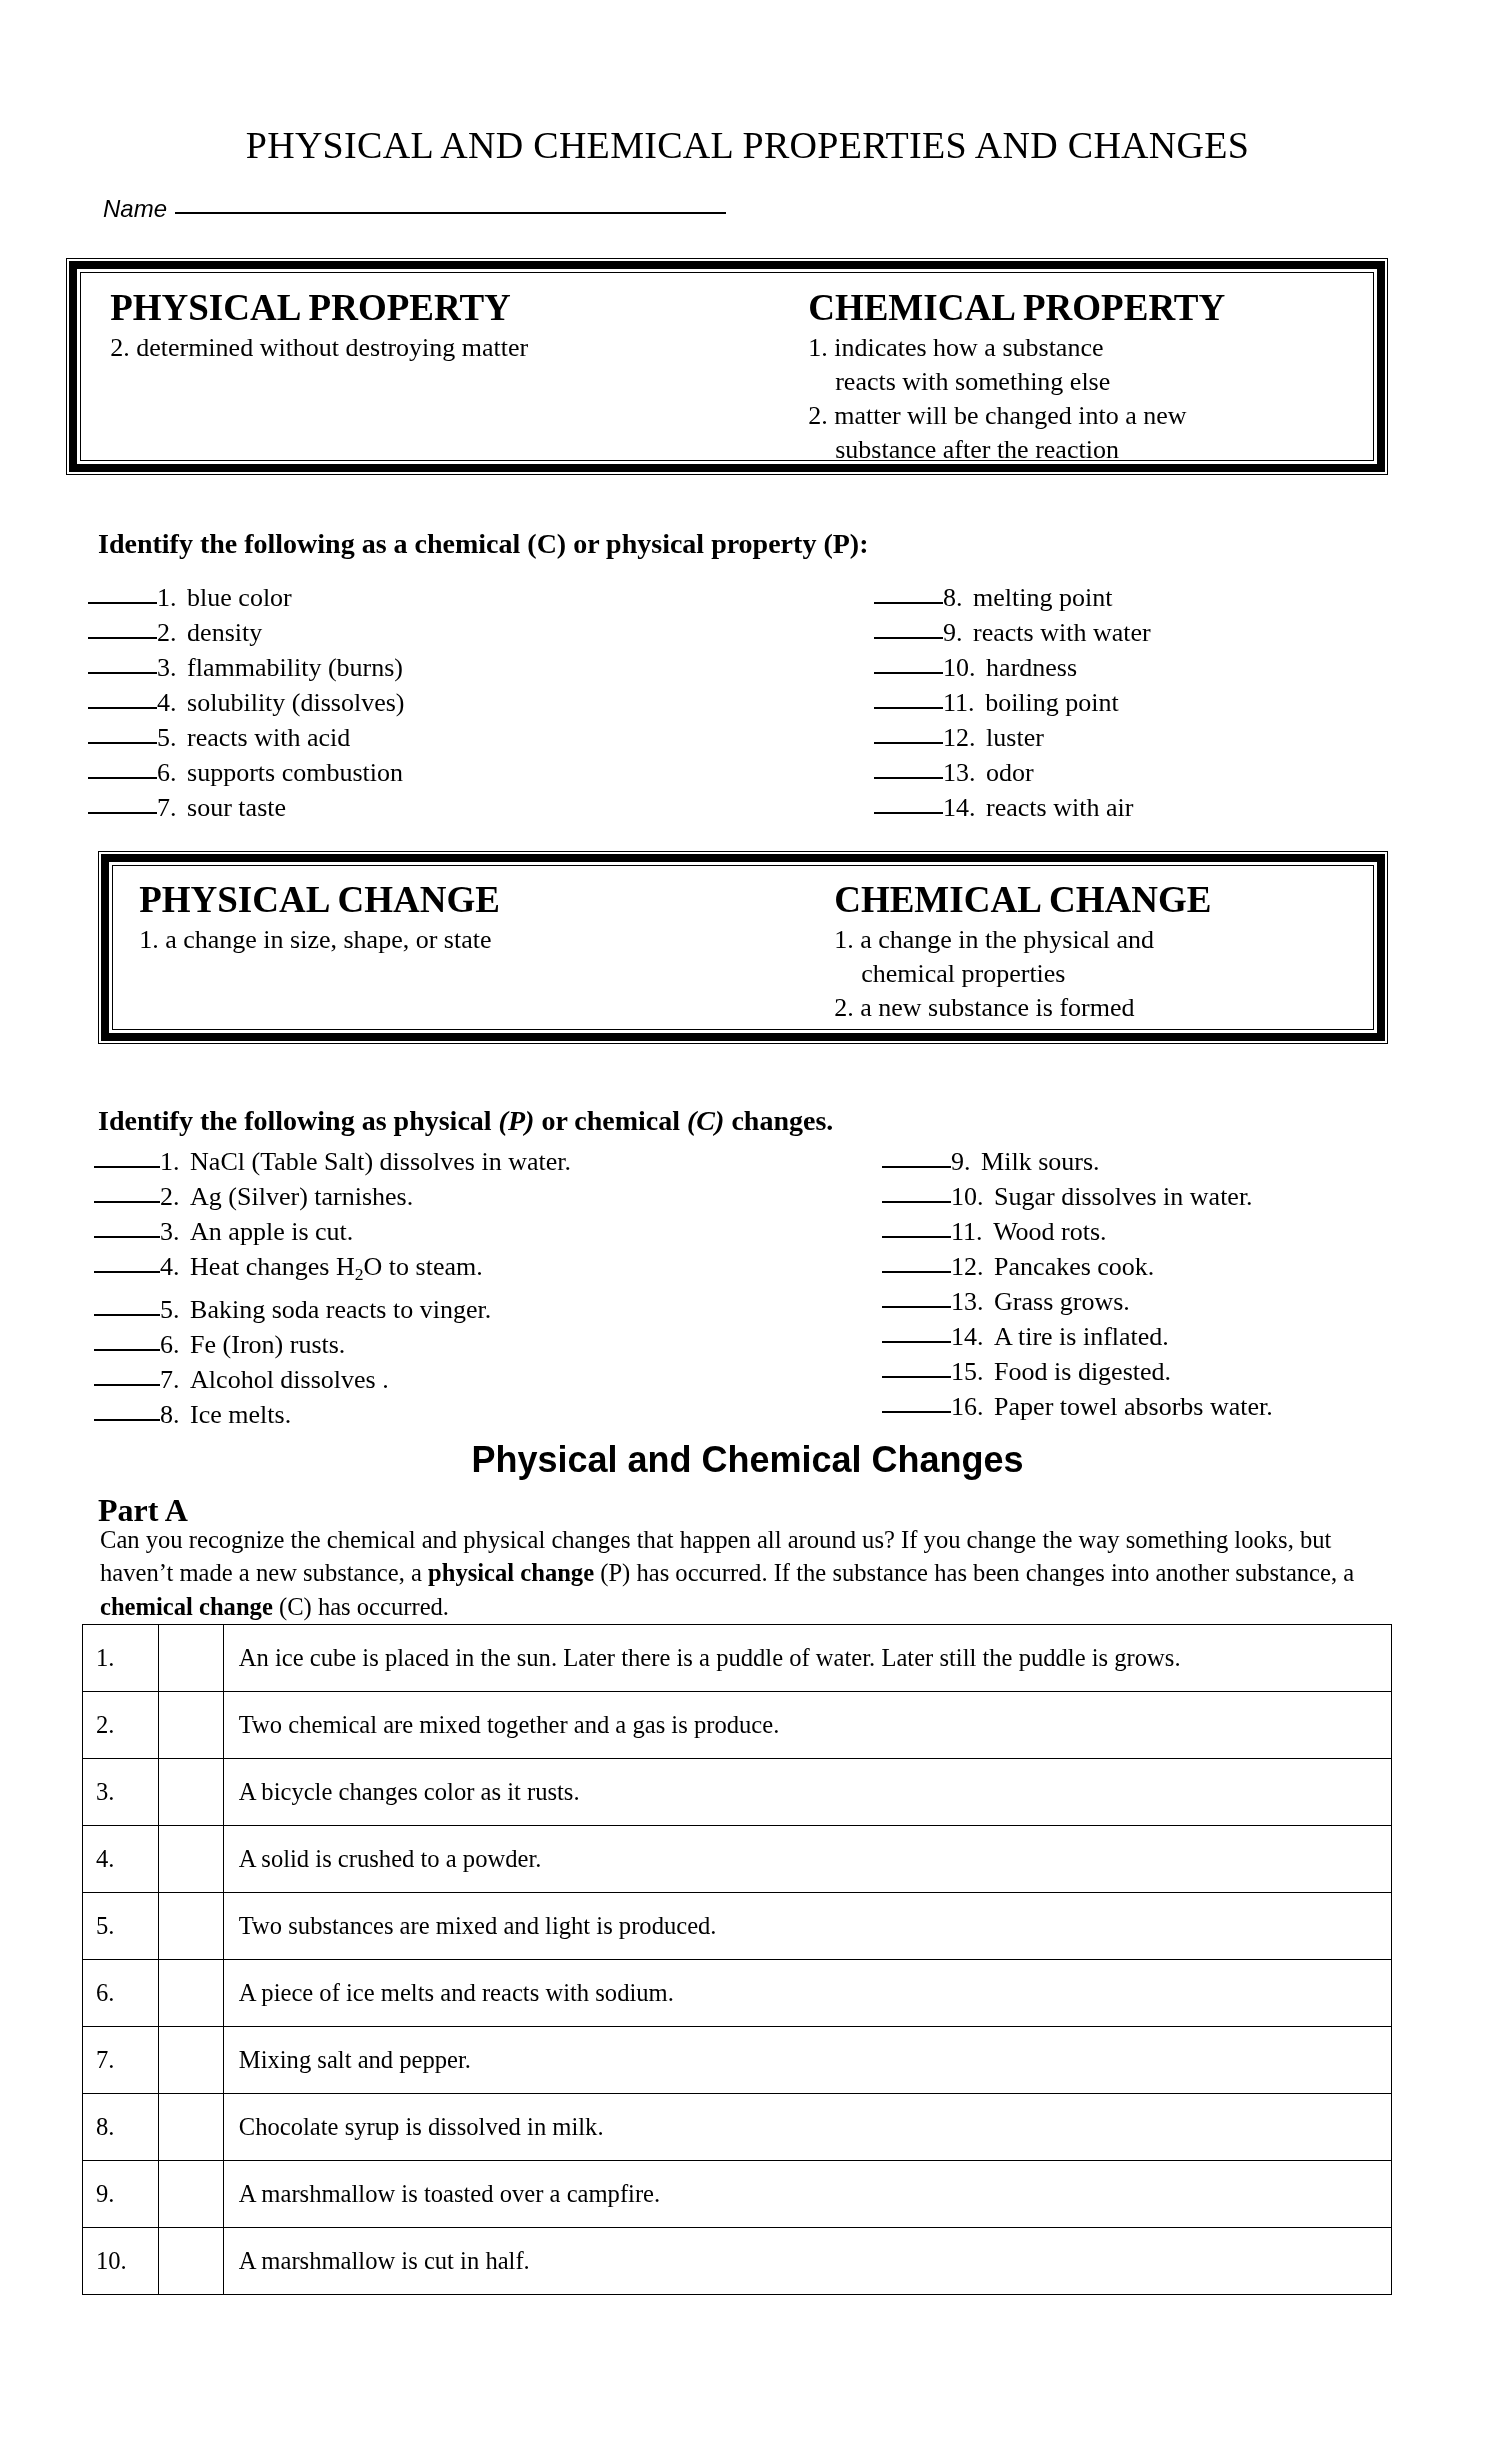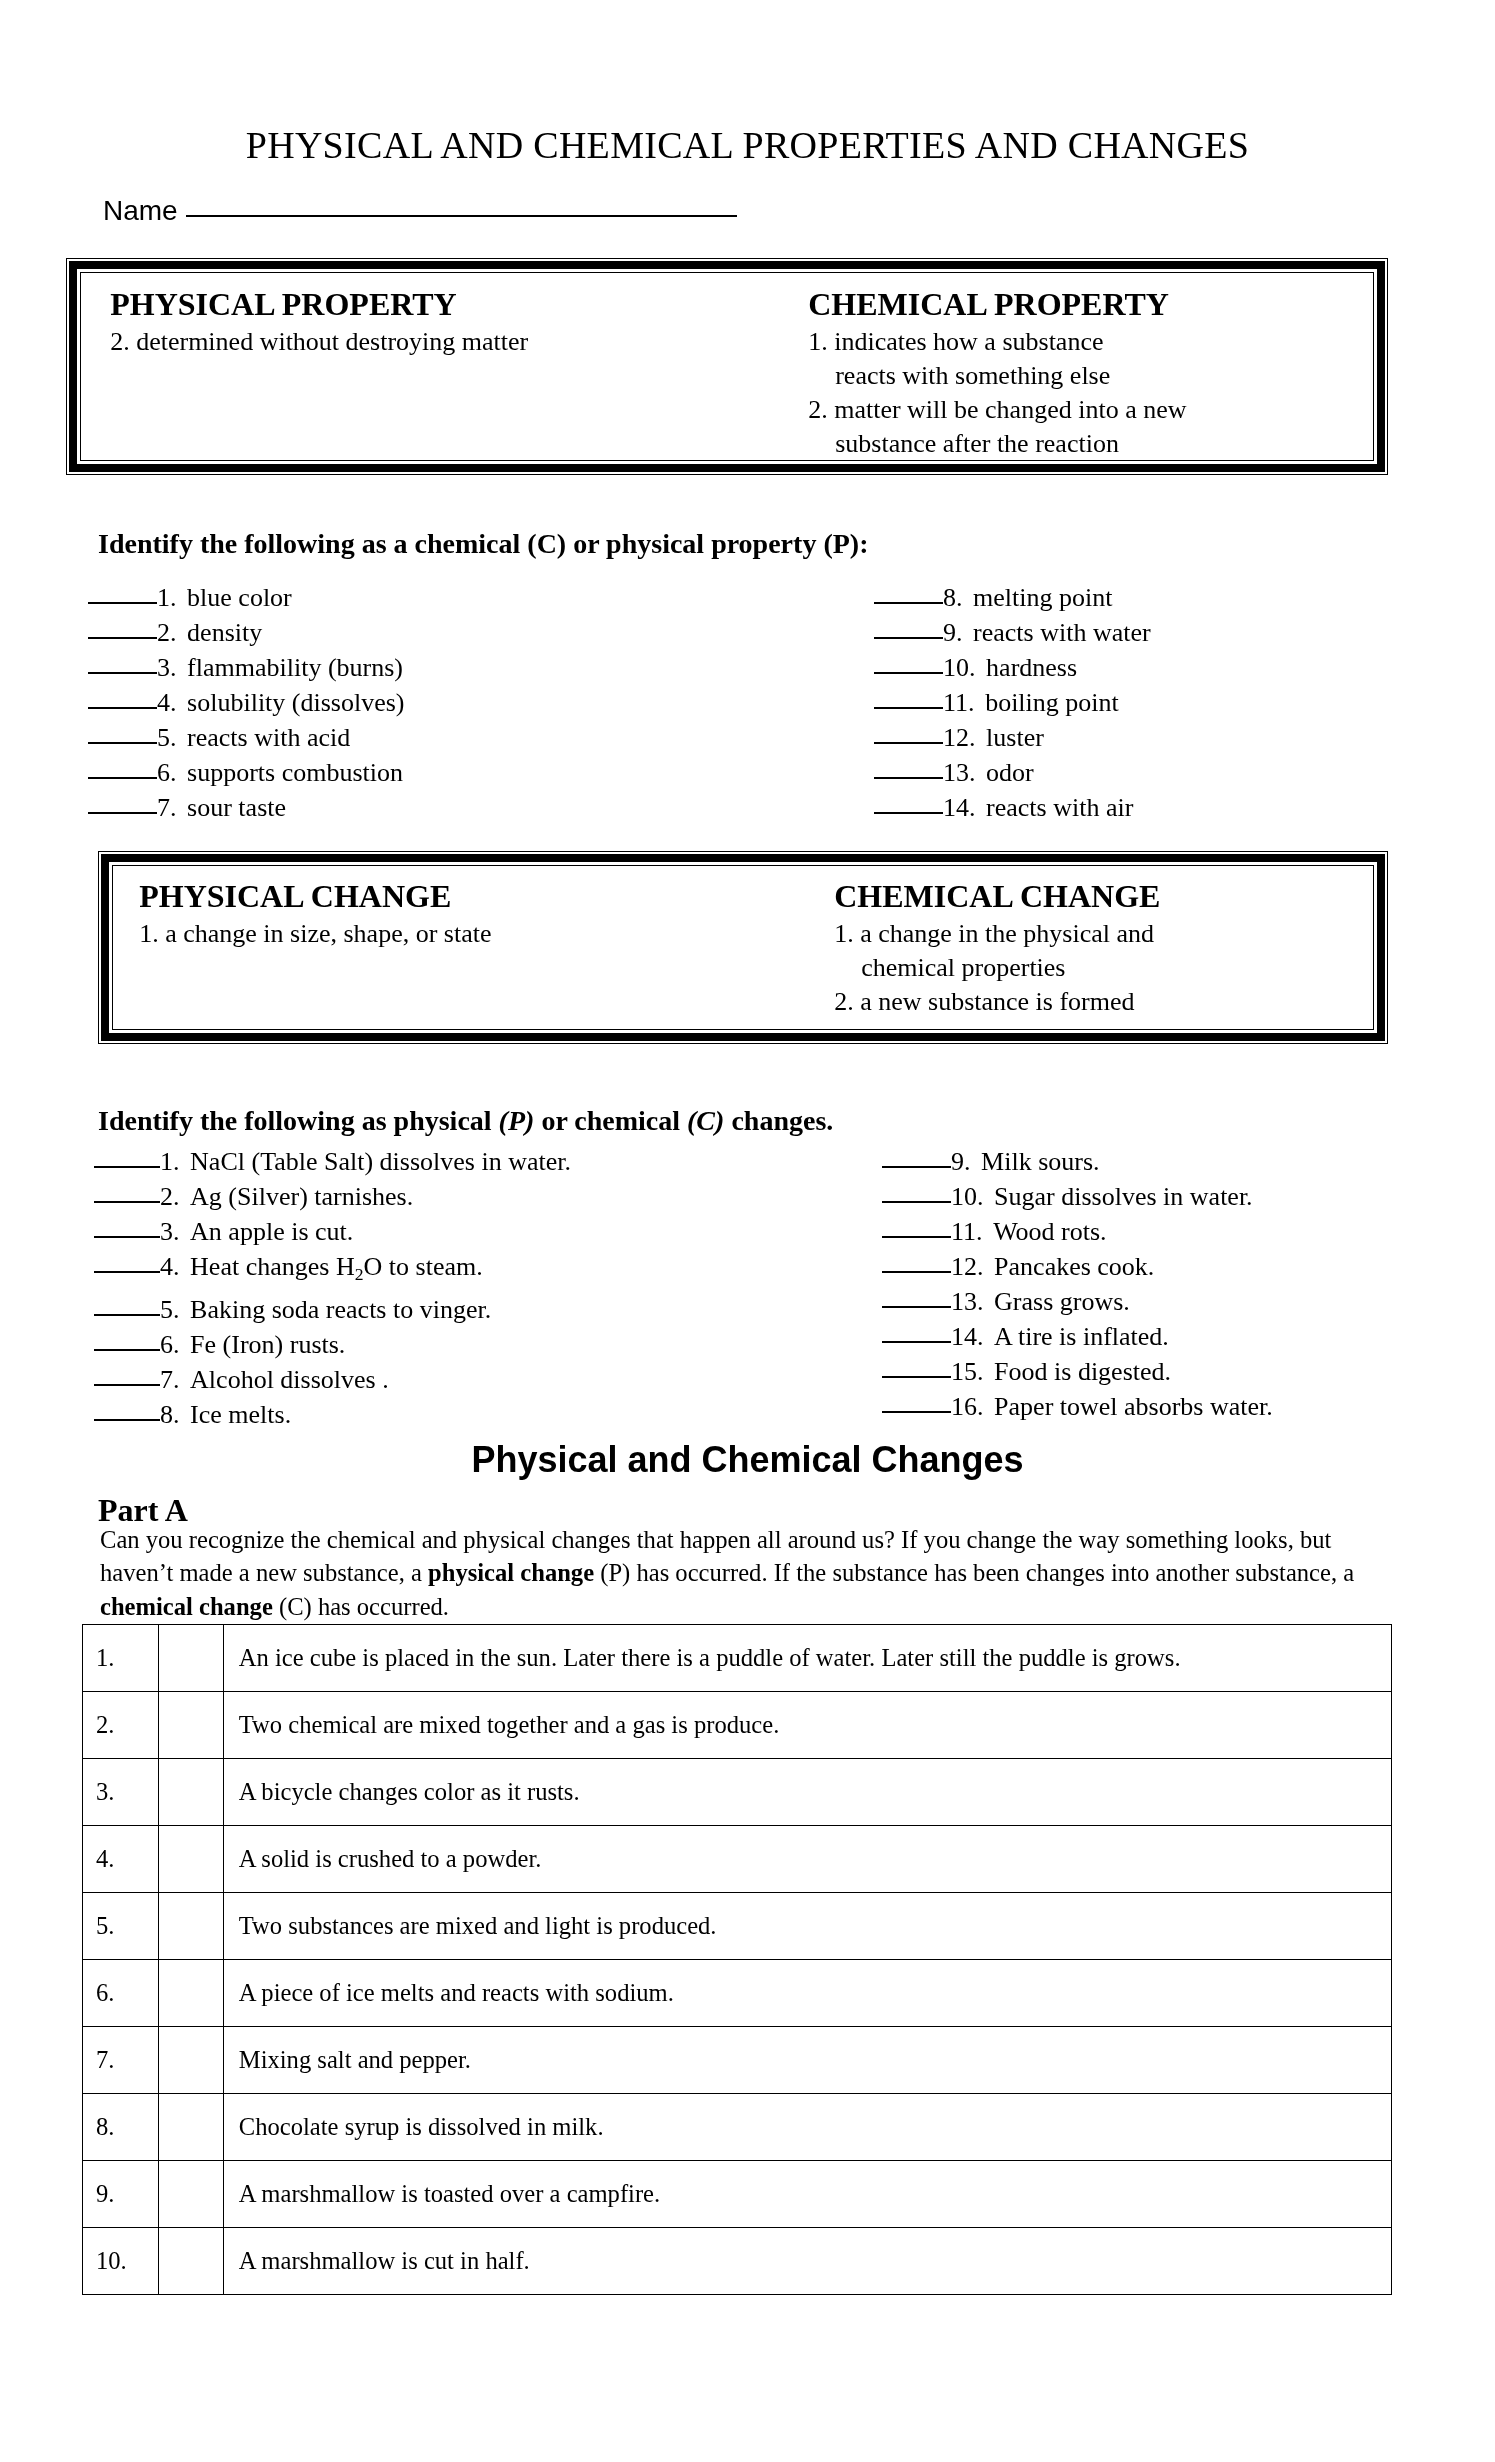--- a/index.html
+++ b/index.html
@@ -37,21 +37,22 @@
   }
 
   
   #name-row {
     position: absolute;
     left: 103px;
     top: 195px;
     display: flex;
     align-items: baseline;
     font-family: "Liberation Sans", "DejaVu Sans", sans-serif;
-    font-size: 28px;
+    font-size: 24px;
+    font-style: italic;
   }
   #name-row .name-label { margin-right: 8.2px; }
   #name-row .name-blank {
     display: inline-block;
     width: 551px;
     border-bottom: 2.9px solid #000;
     height: 0;
     position: relative;
     top: -3.5px;
   }
@@ -80,21 +81,21 @@
 
   .box-cols {
     position: relative;
     height: 100%;
   }
   .box-col {
     position: absolute;
     top: 0;
   }
   .box-head {
-    font-size: 32px;
+    font-size: 37px;
     font-weight: bold;
     margin: 0 0 2.3px 0;
     white-space: nowrap;
   }
   .box-line {
     font-size: 26px;
     line-height: 1.30;
     white-space: nowrap;
   }
   .box-line.indent { padding-left: 27px; }

